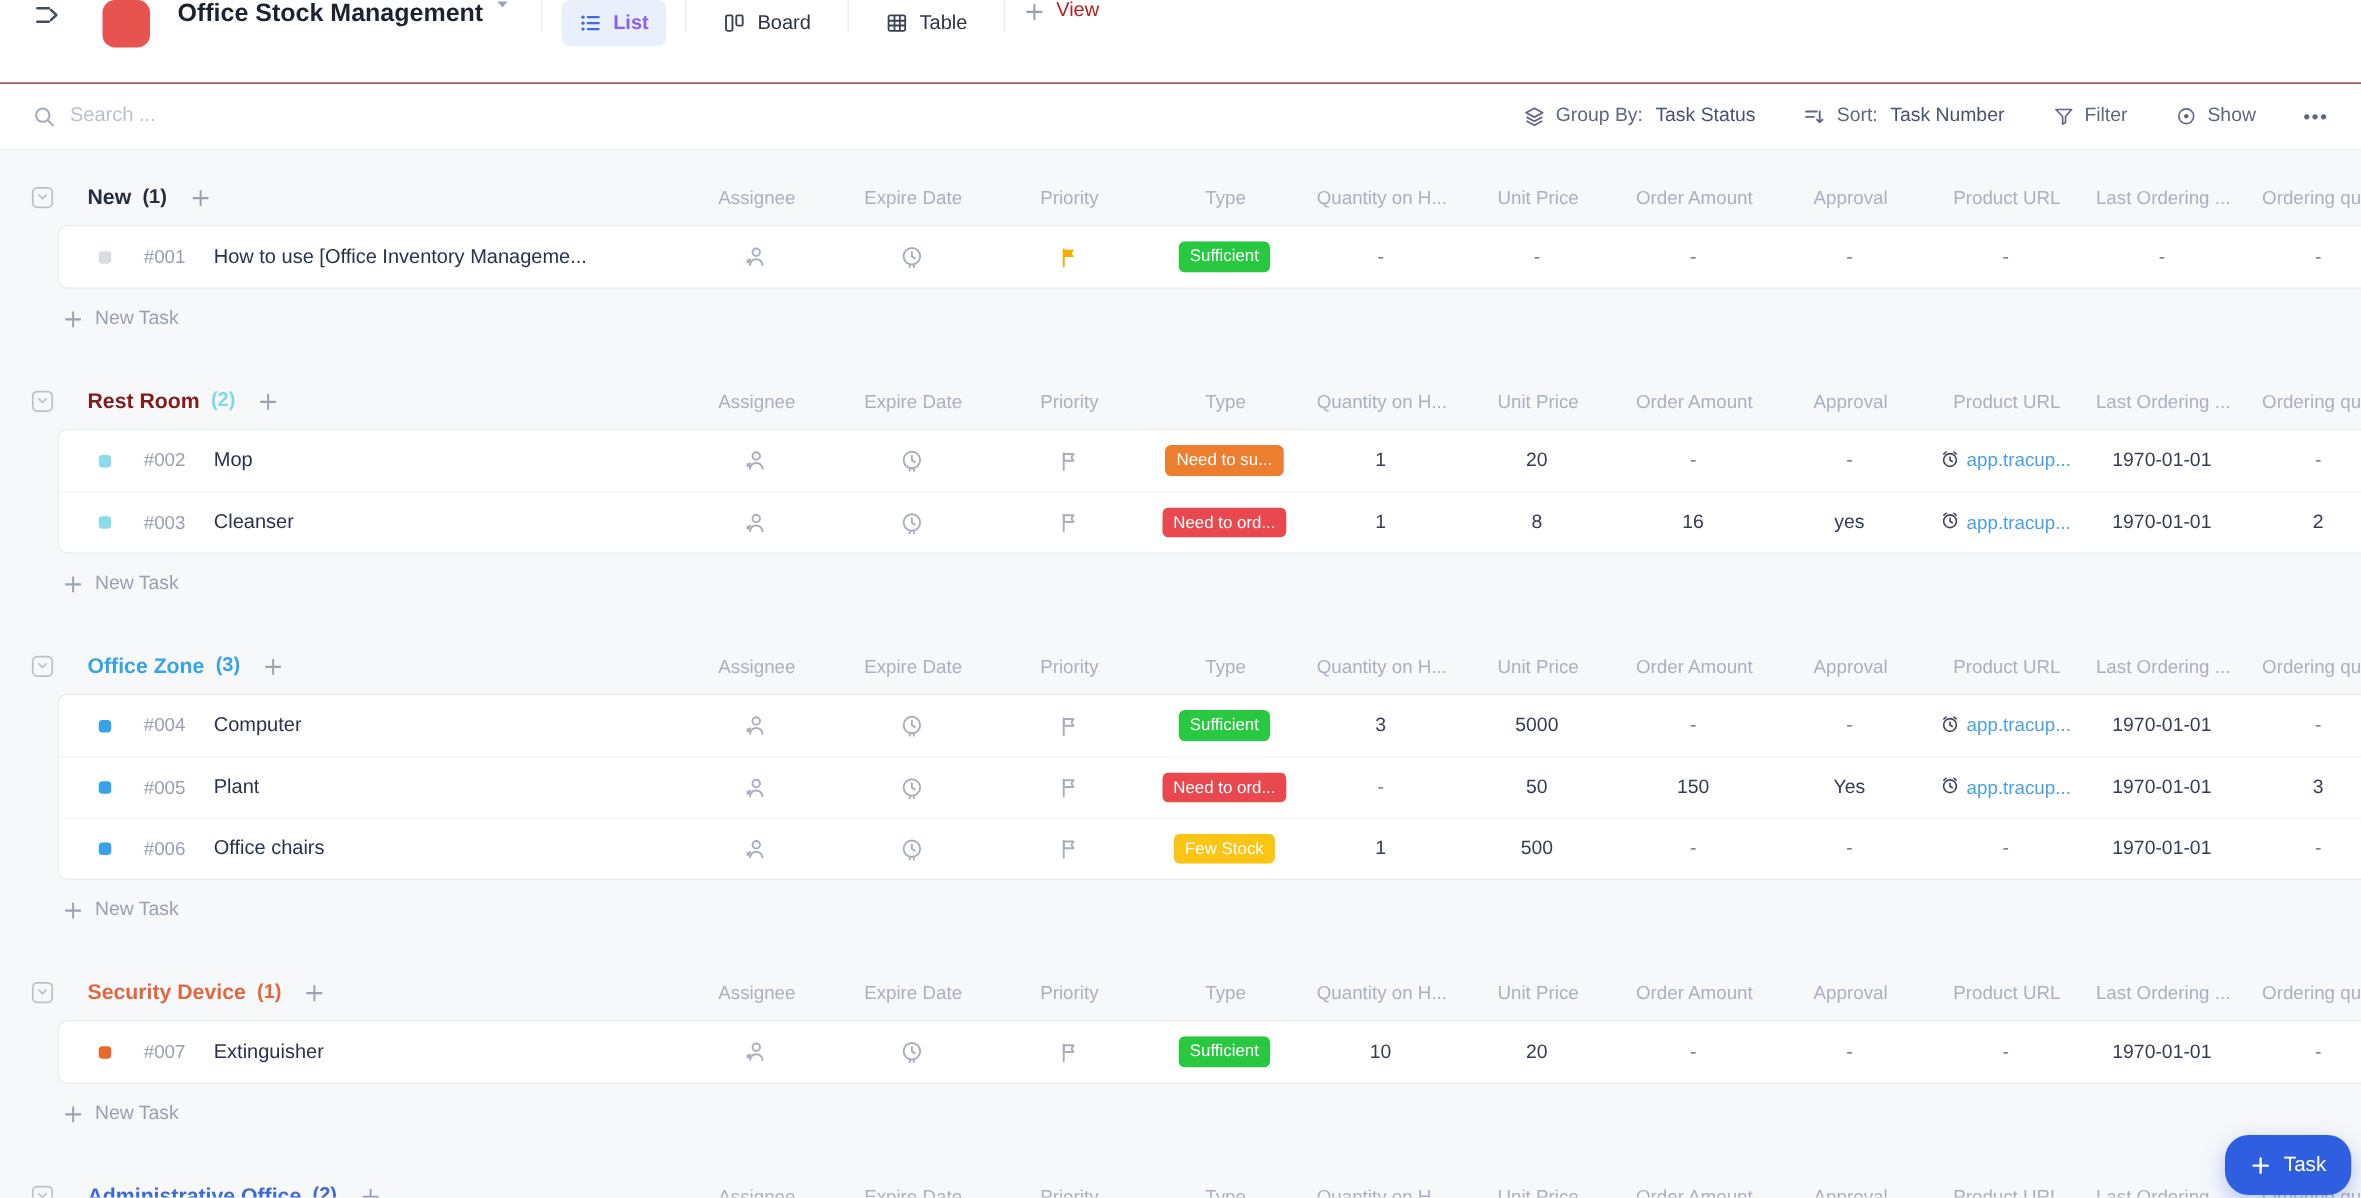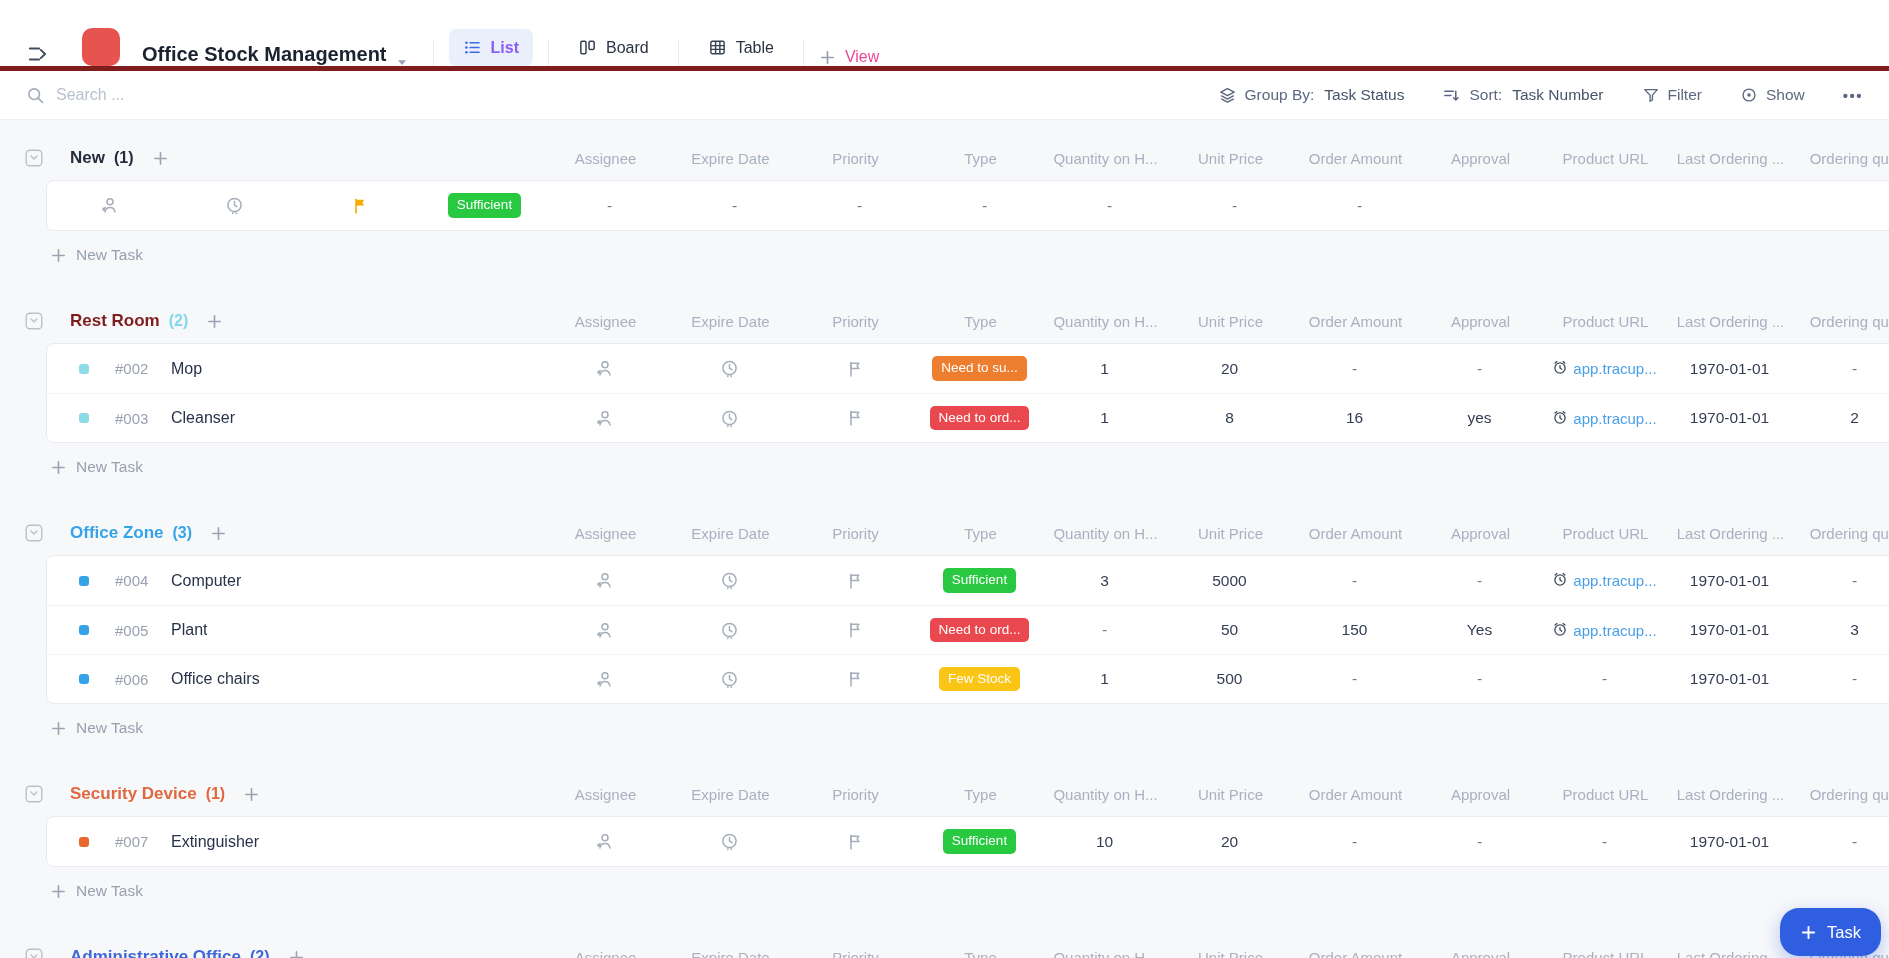--- a/index.html
+++ b/index.html
@@ -1,30 +1,30 @@
 <!DOCTYPE html>
 <html><head>
 <meta charset="utf-8">
 <style>
   *{margin:0;padding:0;box-sizing:border-box}
   html,body{width:1889px;height:958px;overflow:hidden;background:#F7F8FA;
     font-family:"Liberation Sans","DejaVu Sans",sans-serif;}
   
-  .topbar{height:66px;background:#FFFFFF;display:flex;align-items:flex-end;padding-left:26px;}
+  .topbar{height:66px;background:#FFFFFF;display:flex;align-items:flex-start;padding-left:26px;}
   .icon-btn{display:flex;align-items:center;justify-content:center;cursor:pointer;}
   .logo{width:38px;height:38px;border-radius:10px;background:#E75450;margin-left:32px;flex:0 0 38px;}
   .wtitle{font-size:20px;font-weight:700;color:#1B2330;margin-left:22px;white-space:nowrap;}
   .caret{margin-left:10px;display:flex;}
   .tabsep{width:1px;height:26px;background:#E7EAEE;margin:0 15px;}
   .tabsep.first{margin-left:26px;}
   .tab{display:flex;align-items:center;gap:9px;font-size:16px;color:#2B3443;padding:9px 14px;border-radius:7px;cursor:pointer;white-space:nowrap;}
   .tab.active{background:#EAF0FB;color:#8b5cf6;font-weight:700;}
-  .viewtab{display:flex;align-items:center;gap:9px;font-size:16px;color:#ec4899;cursor:pointer;white-space:nowrap;}
+  .viewtab{display:flex;align-items:center;gap:9px;font-size:16px;color:#b91c1c;cursor:pointer;white-space:nowrap;}
   
-  .searchbar{height:54px;background:#FFFFFF;border-top:5px solid #7f1d1d;border-bottom:1px solid #ECEEF2;
+  .searchbar{height:54px;background:#FFFFFF;border-top:1px solid #7f1d1d;border-bottom:1px solid #ECEEF2;
     display:flex;align-items:center;padding:0 26px;}
   .searchbox{display:flex;align-items:center;gap:11px;flex:1;}
   .searchbox input{border:none;outline:none;font-size:16px;color:#4A5568;width:430px;background:transparent;
     font-family:"Liberation Sans","DejaVu Sans",sans-serif;}
   .searchbox input::placeholder{color:#B9C1CE;}
   .controls{display:flex;align-items:center;gap:38px;color:#5D6780;font-size:15.5px;}
   .ctrl{display:flex;align-items:center;gap:8px;cursor:pointer;white-space:nowrap;}
   .ctrl .val{color:#47536C;margin-left:2px;}
   .more{font-size:15px;letter-spacing:1.5px;color:#5D6780;font-weight:700;cursor:pointer;}
   
@@ -180,20 +180,25 @@
           <div class="cell colhead">Unit Price</div>
           <div class="cell colhead">Order Amount</div>
           <div class="cell colhead">Approval</div>
           <div class="cell colhead">Product URL</div>
           <div class="cell colhead">Last Ordering ...</div>
           <div class="cell colhead">Ordering qu...</div>
         </div>
       </div>
       <div class="card">
         <div class="row">
+          <div class="rname">
+            <span class="dot" style="background:#D8DBE2"></span>
+            <span class="rid">#001</span>
+            <span class="rtitle">How to use [Office Inventory Manageme...</span>
+          </div>
           <div class="cols">
             <div class="cell">
               <svg width="21" height="21" viewBox="0 0 21 21" fill="none" stroke="#A6AEBB" stroke-width="1.5" stroke-linecap="round">
                 <circle cx="11" cy="6.8" r="3"></circle>
                 <path d="M6 17c.5-3 2.4-4.6 5-4.6s4.5 1.6 5 4.6"></path>
                 <path d="M6.2 12.6l-2.1 2.1M4.1 13.2v1.7h1.7"></path>
               </svg>
             </div>
             <div class="cell">
               <svg width="21" height="21" viewBox="0 0 21 21" fill="none" stroke="#A6AEBB" stroke-width="1.5" stroke-linecap="round">

